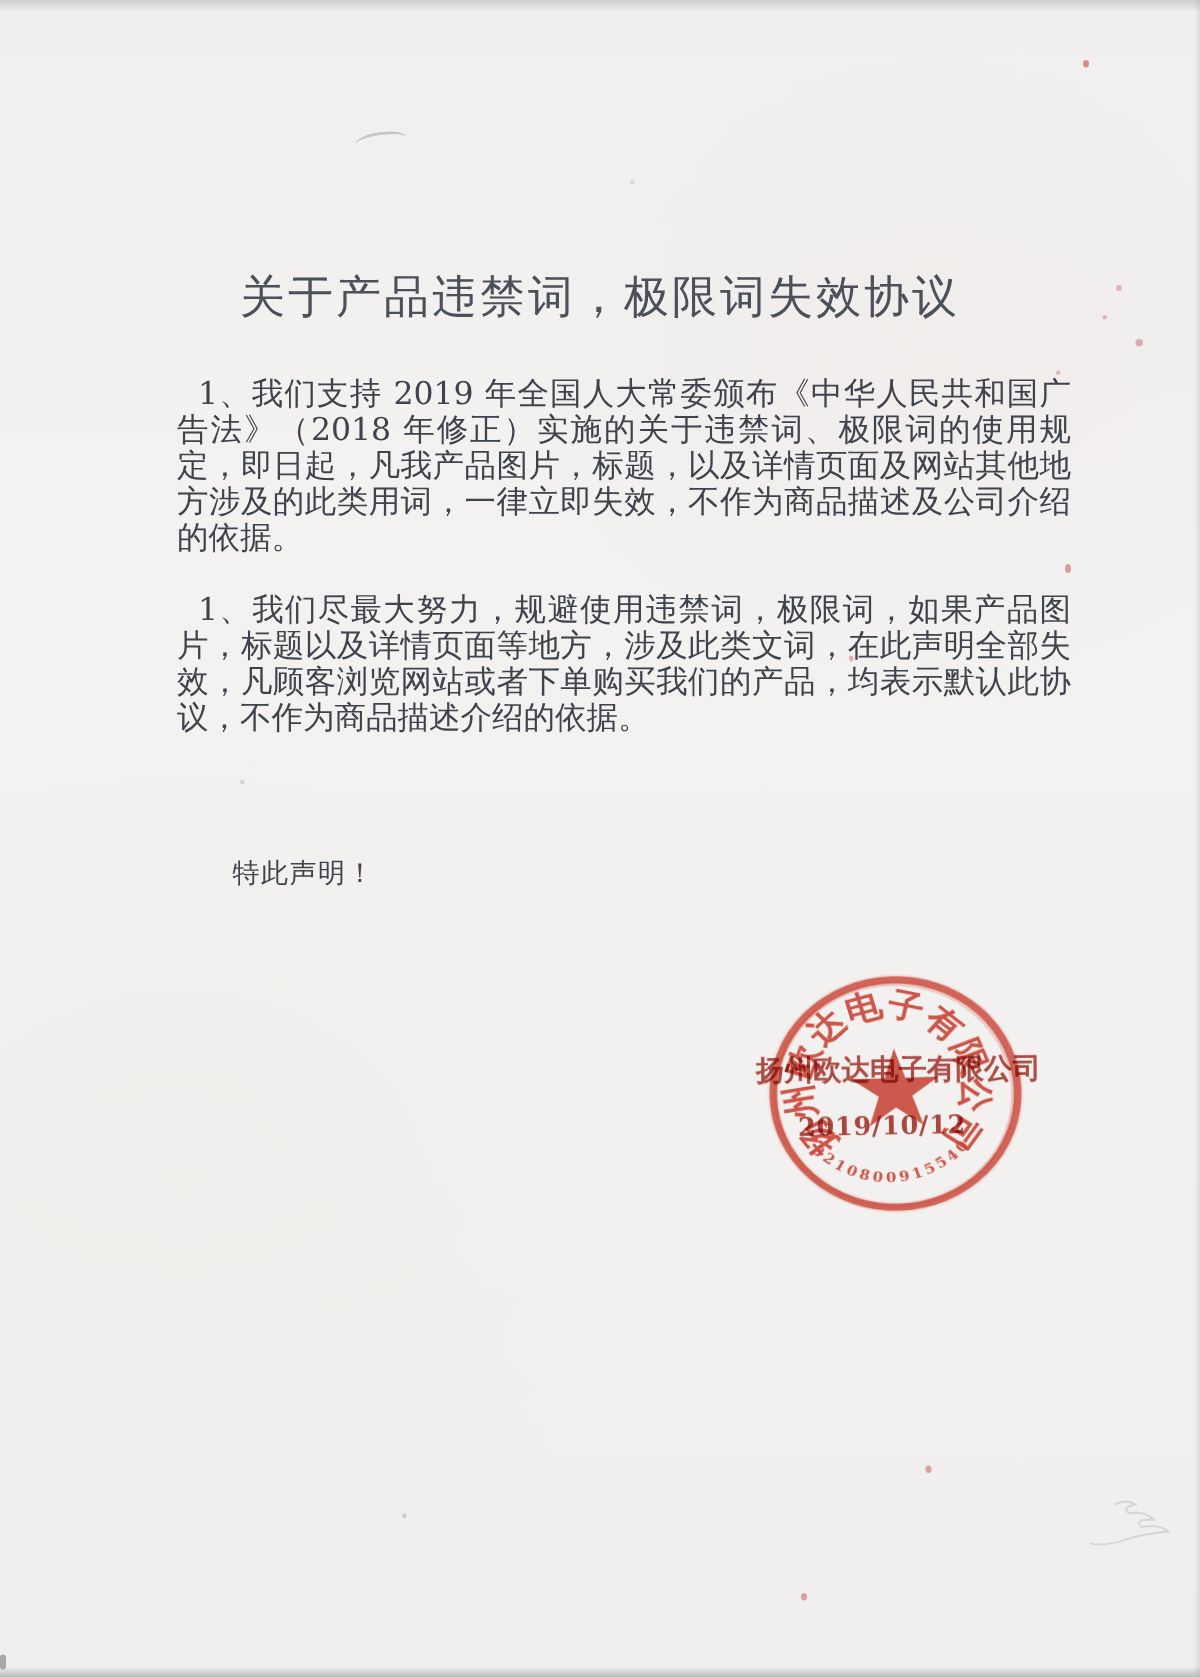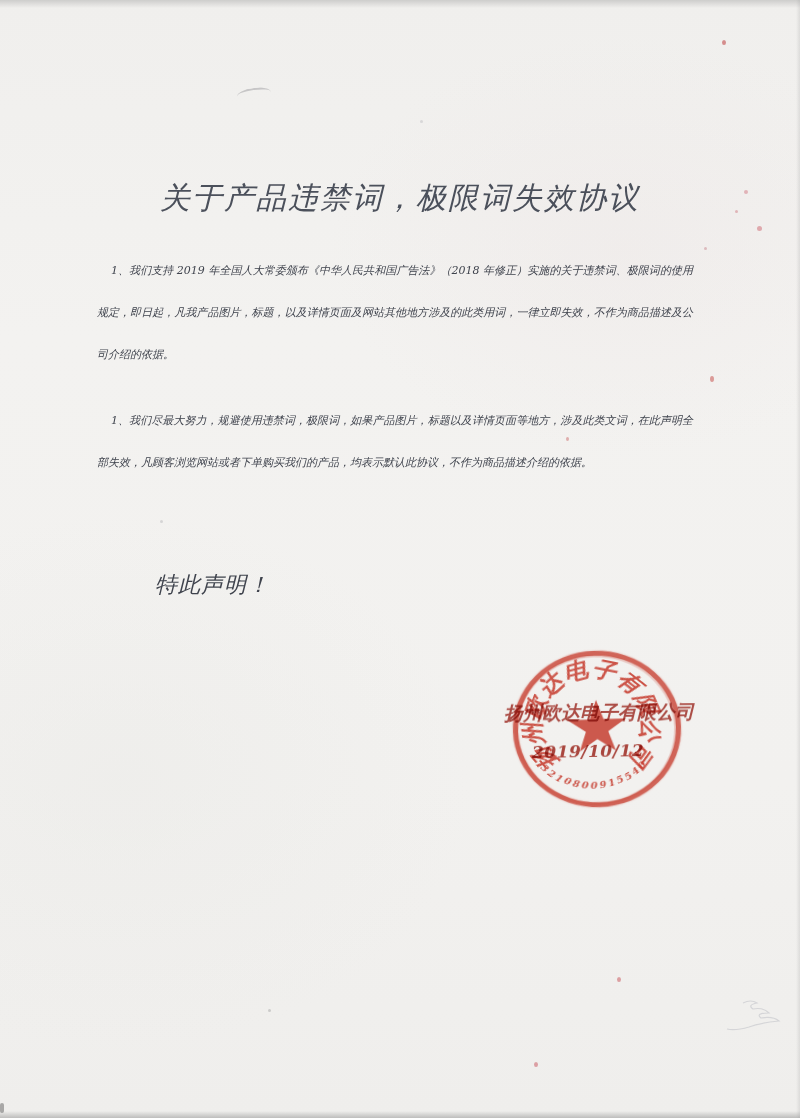--- a/index.html
+++ b/index.html
@@ -10,21 +10,20 @@
     overflow:hidden;
   }
   .paper{
     position:relative;
     width:800px;height:1118px;
     background:
       radial-gradient(ellipse 420px 300px at 78% 22%, rgba(236,228,228,.35), transparent 70%),
       radial-gradient(ellipse 500px 380px at 15% 70%, rgba(233,233,230,.4), transparent 70%),
       linear-gradient(180deg,#f0efed 0%,#f3f2f0 30%,#f2f1ef 70%,#efeeec 100%);
     overflow:hidden;
-    font-style:italic;
   }
   .edge-top{
     position:absolute;left:0;top:0;width:800px;height:8px;
     background:linear-gradient(180deg,rgba(150,150,150,.38),rgba(150,150,150,0));
   }
   .edge-bottom{
     position:absolute;left:0;bottom:0;width:800px;height:7px;
     background:linear-gradient(0deg,rgba(130,130,130,.45),rgba(130,130,130,0));
   }
   .edge-right{
@@ -37,29 +36,29 @@
   }
 
   .doc-title{
     position:absolute;left:0;top:158px;width:800px;
     text-align:center;
     font-size:30px;letter-spacing:2px;
     color:#4b505b;
     font-weight:500;
   }
   .doc-body{
-    position:absolute;left:97px;top:250px;width:596px;
-    font-size:11px;line-height:42px;
+    position:absolute;left:118px;top:250px;width:596px;
+    font-size:21px;line-height:24px;
     color:#3f434d;
     text-align:justify;
   }
   .doc-body p{margin:0 0 24px 0;text-indent:14px;}
   .doc-closing{
     position:absolute;left:155px;top:570px;
-    font-size:22px;color:#3f434d;letter-spacing:1px;
+    font-size:18px;color:#3f434d;letter-spacing:1px;
   }
 
   
   .stamp{
     position:absolute;left:513px;top:645px;width:168px;height:168px;
     transform:scaleY(.93) rotate(-2deg);
     mix-blend-mode:multiply;
   }
   .stamp-ring{
     position:absolute;left:0;top:0;width:158px;height:158px;

